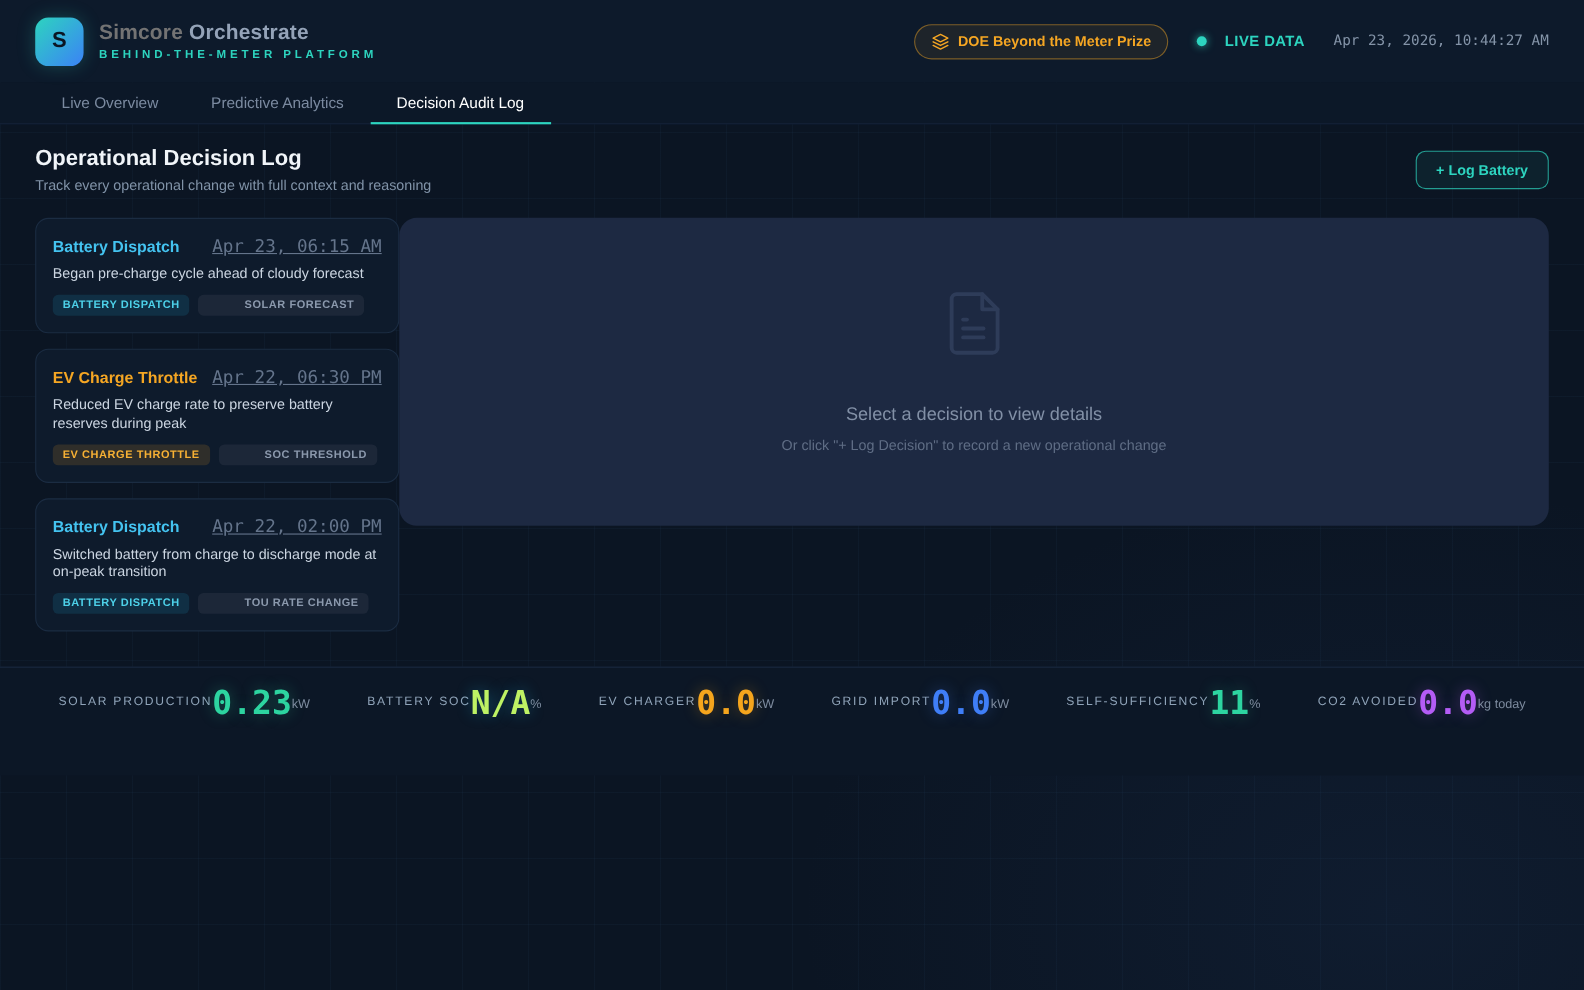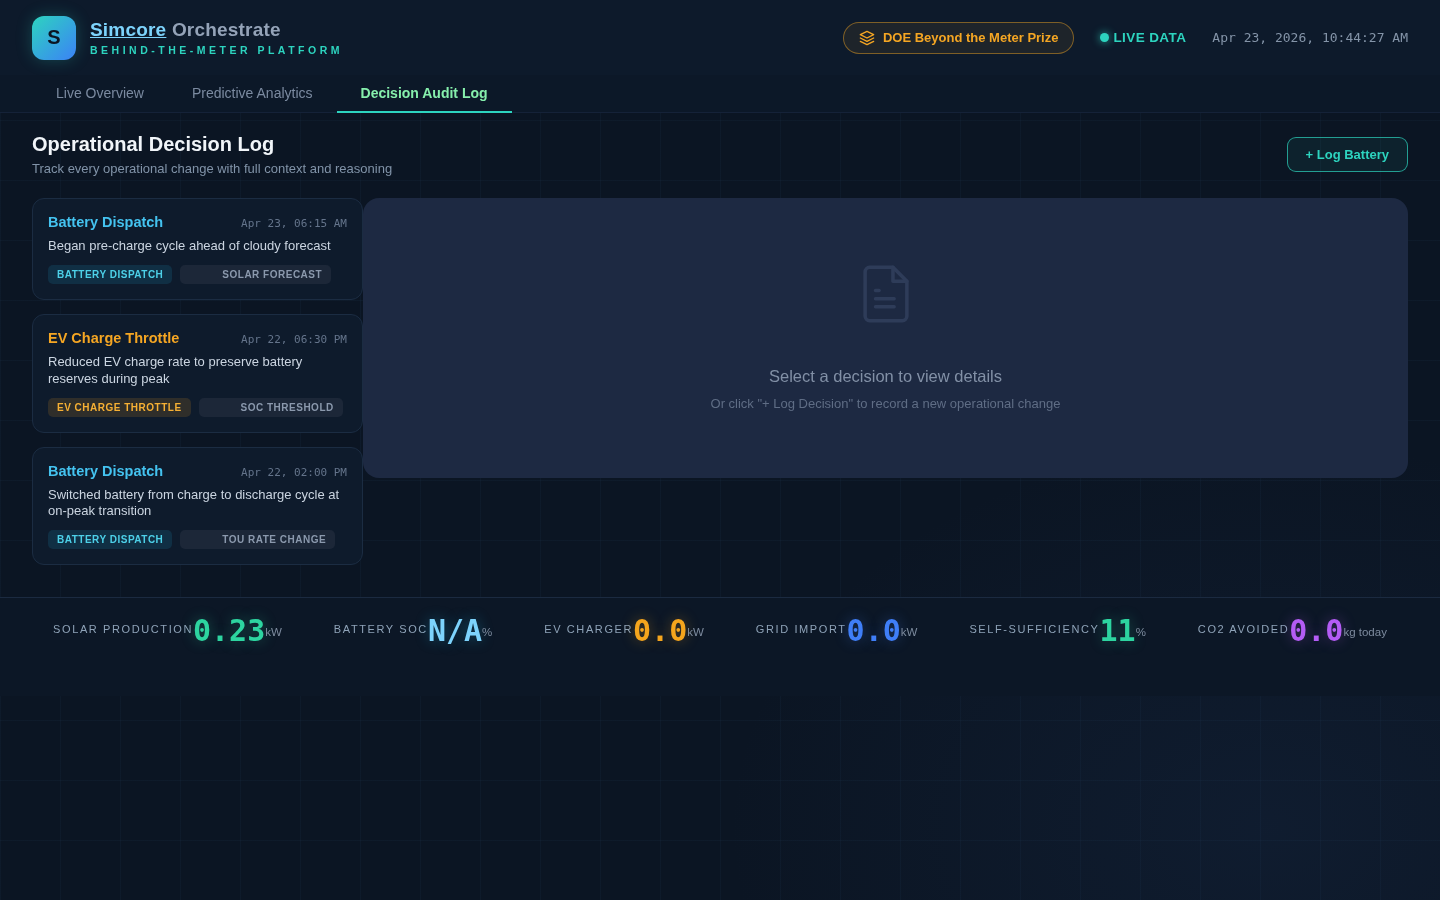--- a/index.html
+++ b/index.html
@@ -25,53 +25,53 @@
   .header-left { display: flex; align-items: center; gap: 14px; }
   .logo {
     width: 44px; height: 44px; border-radius: 12px;
     background: linear-gradient(135deg, #2dd4bf 0%, #3b82f6 100%);
     display: flex; align-items: center; justify-content: center;
     font-size: 20px; font-weight: bold; color: #0b1523;
     box-shadow: 0 0 16px rgba(45,212,191,0.25);
   }
   .title-block { display: flex; flex-direction: column; gap: 3px; }
   .app-title { font-size: 19px; font-weight: bold; letter-spacing: 0.2px; }
-  .app-title .t1 { color: #7dd3fc; text-decoration: underline; }
+  .app-title .t1 { color: #737373; }
   .app-title .t2 { color: #94a3b8; }
   .app-subtitle { font-size: 10.5px; font-weight: bold; color: #2dd4bf; letter-spacing: 3.5px; }
 
   .header-right { display: flex; align-items: center; gap: 26px; }
   .prize-badge {
     display: flex; align-items: center; gap: 8px;
     padding: 7px 15px; border-radius: 16px;
     border: 1px solid rgba(245,166,35,0.45);
     background: rgba(245,166,35,0.08);
     color: #f5a623; font-size: 13px; font-weight: bold;
     cursor: default;
   }
-  .live { display: flex; align-items: center; gap: 4px; }
+  .live { display: flex; align-items: center; gap: 16px; }
   .live-dot {
     width: 9px; height: 9px; border-radius: 50%;
     background: #2dd4bf; box-shadow: 0 0 8px rgba(45,212,191,0.8);
   }
   .live-label { color: #2dd4bf; font-size: 13.5px; font-weight: bold; letter-spacing: 0.4px; }
   .datetime { color: #8494a8; font-size: 13px; }
 
   
   .tabbar {
     height: 38px; background: #0c1828;
     display: flex; align-items: stretch; padding: 0 32px;
     border-bottom: 1px solid #152238;
   }
   .tab {
     display: flex; align-items: center; padding: 0 24px;
     font-size: 14px; font-weight: 500; color: #7b8aa0;
     cursor: pointer; border-bottom: 2px solid transparent; margin-bottom: -1px;
   }
-  .tab.active { color: #86efac; font-weight: bold; border-bottom-color: #2dd4bf; }
+  .tab.active { color: #ffffff; font-weight: normal; border-bottom-color: #2dd4bf; }
 
   
   .main { padding: 20px 32px 18px 32px; }
   .main-head { display: flex; align-items: center; justify-content: space-between; margin-bottom: 22px; }
   .page-title { font-size: 20px; font-weight: bold; color: #f1f5f9; margin-bottom: 5px; }
   .page-subtitle { font-size: 13px; color: #8193a8; }
   .log-btn {
     padding: 9px 18px; border-radius: 9px;
     border: 1px solid rgba(45,212,191,0.7);
     background: rgba(45,212,191,0.07);
@@ -82,21 +82,21 @@
   .content-row { display: flex; align-items: flex-start; }
   .decision-list { width: 331px; flex-shrink: 0; }
   .card {
     background: #0e1b2c; border: 1px solid #1b2c42; border-radius: 12px;
     padding: 15px; margin-bottom: 14px; cursor: pointer;
   }
   .card-head { display: flex; align-items: baseline; justify-content: space-between; margin-bottom: 8px; }
   .card-title { font-size: 14.5px; font-weight: bold; }
   .c-cyan { color: #44c3f0; }
   .c-amber { color: #f5a623; }
-  .card-time { font-size: 11px; color: #64748b; }
+  .card-time { font-size: 16px; color: #64748b; text-decoration: underline; }
   .card-desc { font-size: 13px; line-height: 1.25; color: #cbd5e1; margin-bottom: 11px; }
   .card-tags { display: flex; gap: 8px; }
   .tag {
     font-size: 10px; font-weight: bold; letter-spacing: 0.5px;
     padding: 4px 9px; border-radius: 5px; white-space: nowrap;
   }
   .tag-cyan  { color: #4dd0e8; background: rgba(34,184,232,0.13); }
   .tag-amber { color: #f6b034; background: rgba(245,166,35,0.14); }
   .tag-gray  { color: #8b99ad; background: #1c2738; padding-left: 42px; }
 
@@ -114,21 +114,21 @@
     height: 99px; background: #0c1726;
     border-top: 1px solid #1b2a40;
     display: flex; align-items: flex-start; justify-content: center;
     gap: 52px; padding-top: 15px;
   }
   .stat { display: flex; align-items: center; min-width: 100px; }
   .stat-label { font-size: 11px; color: #8fa3b8; letter-spacing: 1.6px; margin-bottom: 3px; }
   .stat-value { font-size: 30px; font-weight: bold; }
   .stat-unit { font-size: 11.5px; color: #7d8b9e; margin-top: 3px; }
   .v-green  { color: #2dd4a0; text-shadow: 0 0 14px rgba(45,212,160,0.35); }
-  .v-cyan   { color: #7dd3fc; text-shadow: 0 0 14px rgba(28,184,232,0.35); }
+  .v-cyan   { color: #bef264; text-shadow: 0 0 14px rgba(28,184,232,0.35); }
   .v-amber  { color: #f5a51d; text-shadow: 0 0 14px rgba(245,165,29,0.35); }
   .v-blue   { color: #3f7ef7; text-shadow: 0 0 14px rgba(63,126,247,0.35); }
   .v-purple { color: #b45cf5; text-shadow: 0 0 14px rgba(180,92,245,0.35); }
 </style>
 </head>
 <body>
 
 <div class="header">
   <div class="header-left">
     <div class="logo">
@@ -202,21 +202,21 @@
           <span class="tag tag-amber">EV CHARGE THROTTLE</span>
           <span class="tag tag-gray">SOC THRESHOLD</span>
         </div>
       </div>
 
       <div class="card">
         <div class="card-head">
           <span class="card-title c-cyan">Battery Dispatch</span>
           <span class="card-time mono">Apr 22, 02:00 PM</span>
         </div>
-        <p class="card-desc">Switched battery from charge to discharge cycle at on-peak transition</p>
+        <p class="card-desc">Switched battery from charge to discharge mode at on-peak transition</p>
         <div class="card-tags">
           <span class="tag tag-cyan">BATTERY DISPATCH</span>
           <span class="tag tag-gray">TOU RATE CHANGE</span>
         </div>
       </div>
 
     </div>
 
     <div class="detail-panel">
       <div class="doc-icon">

